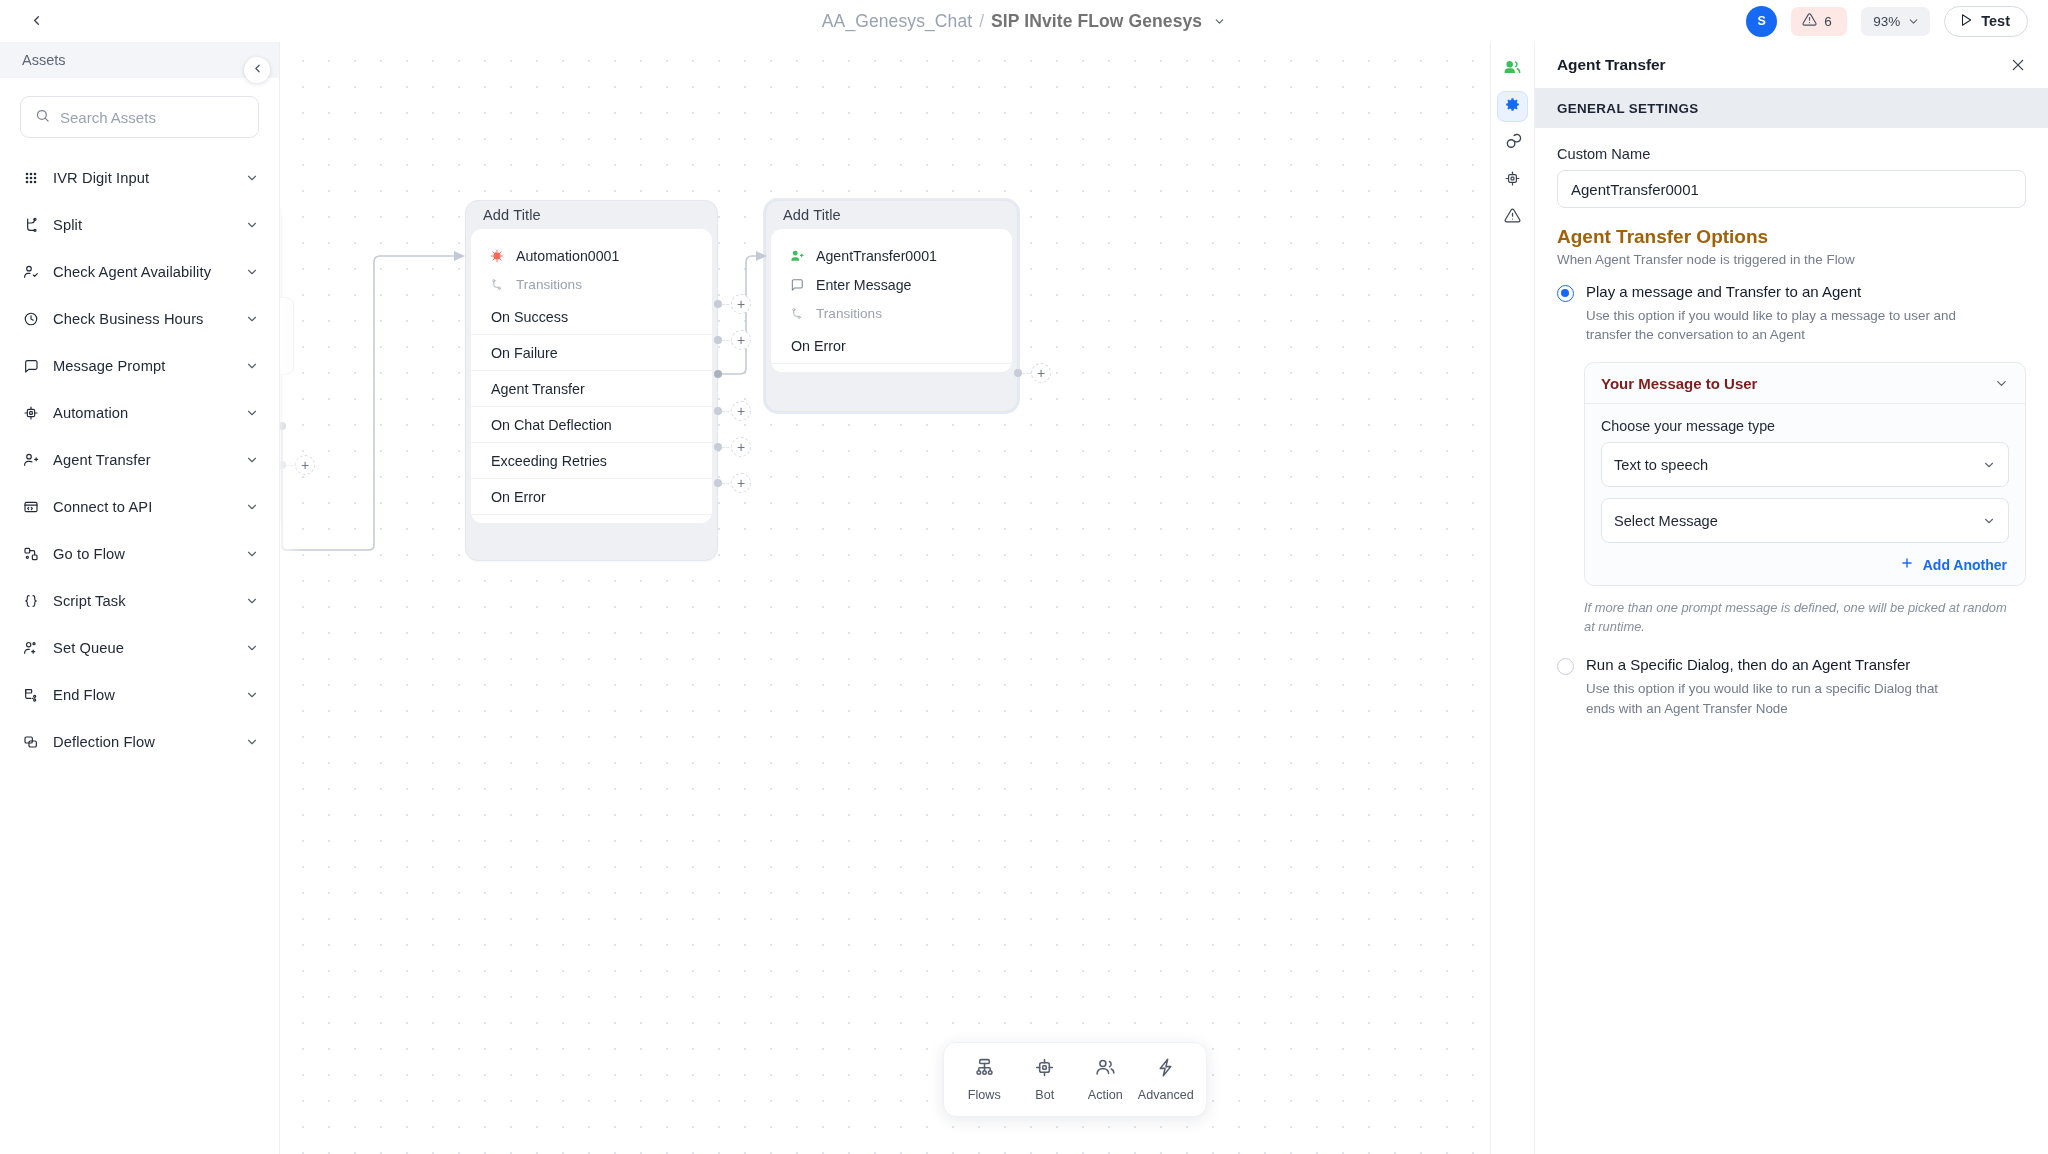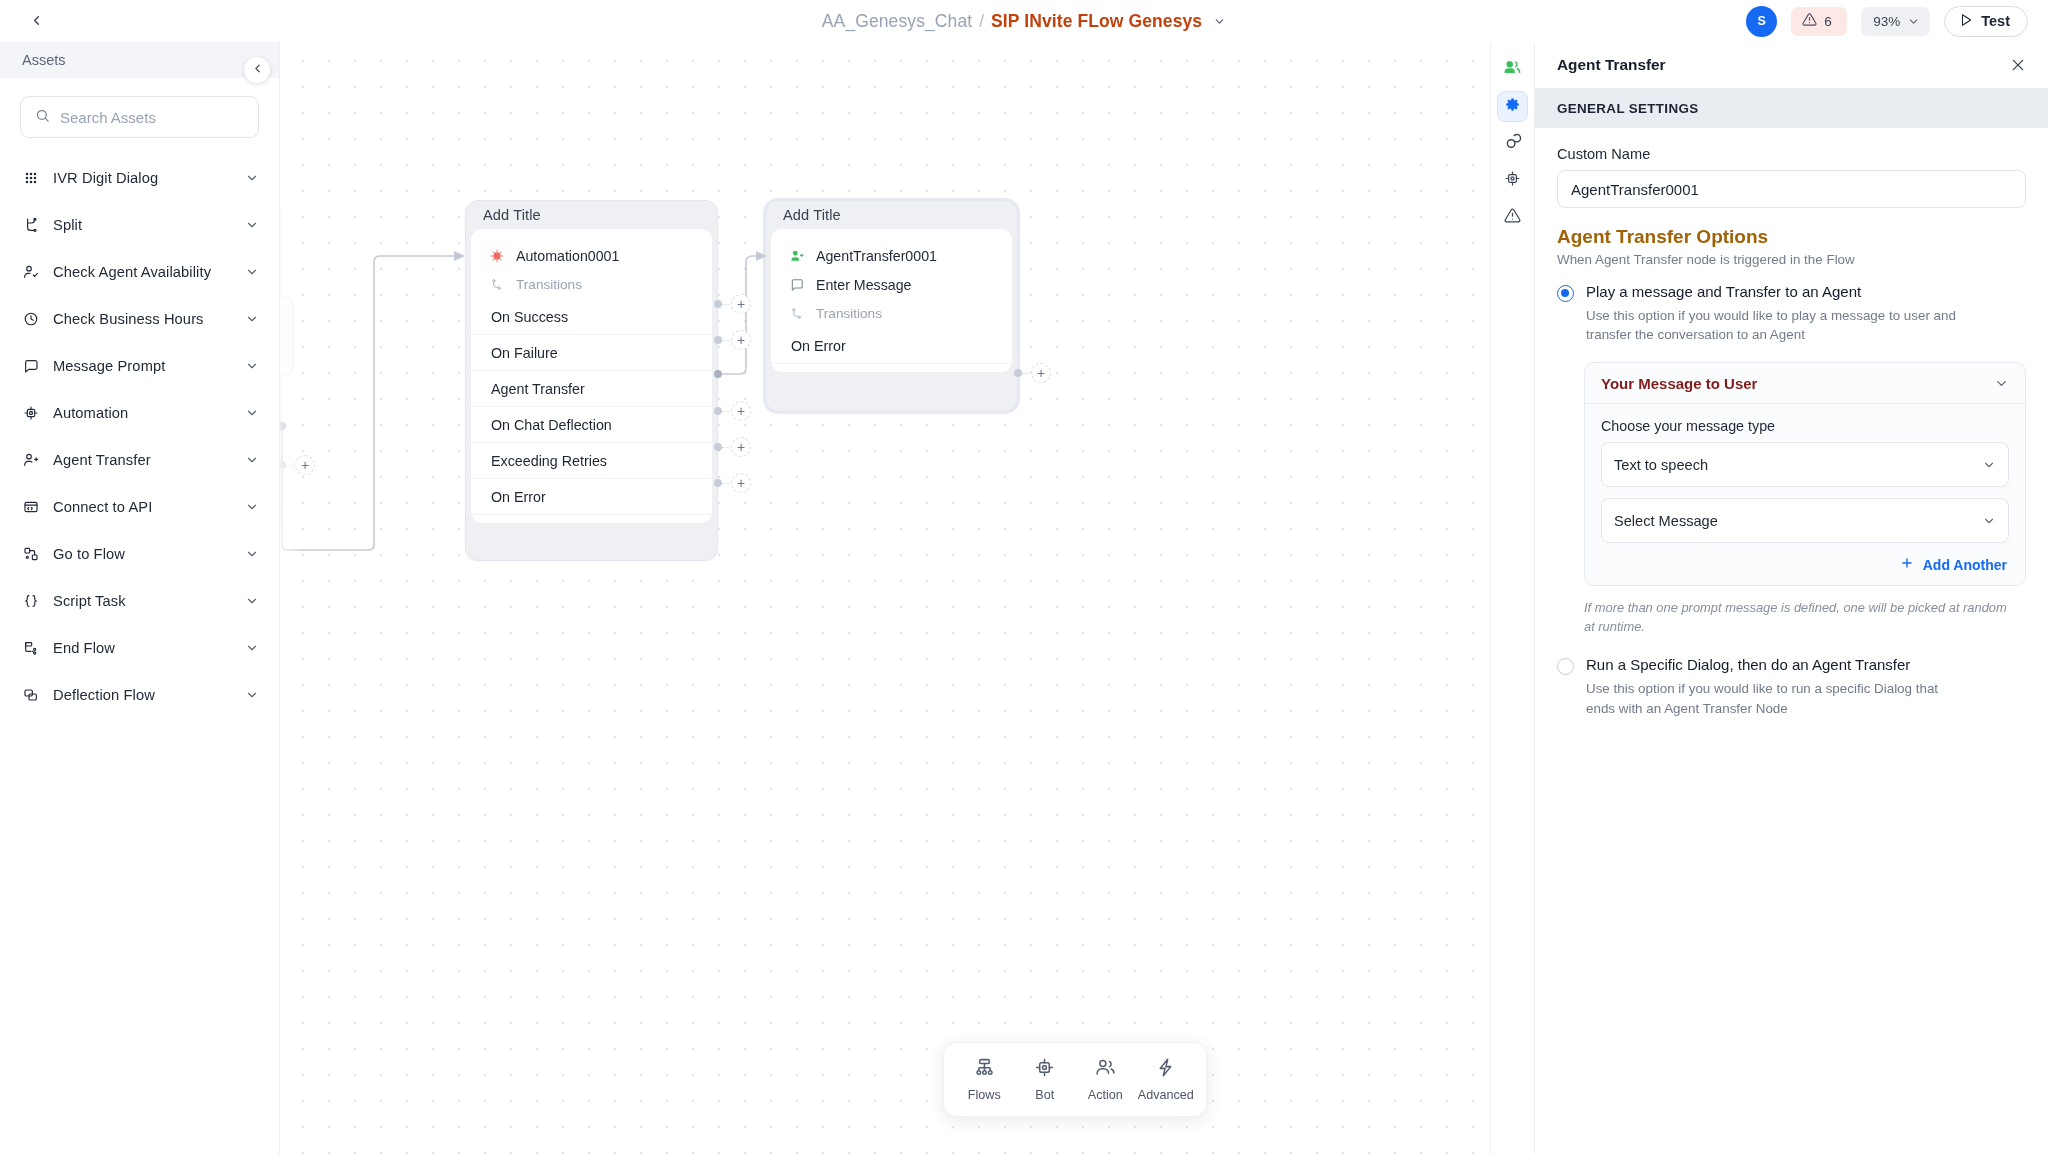--- a/index.html
+++ b/index.html
@@ -23,21 +23,21 @@
     width: 28px; height: 28px; display: flex; align-items: center; justify-content: center;
     cursor: pointer; color: #3b4252;
   }
   .breadcrumb {
     position: absolute; left: 0; right: 0; top: 0; height: 42px;
     display: flex; align-items: center; justify-content: center; gap: 7px;
     font-size: 17.5px;
   }
   .bc-parent { color: #98a2b3; font-weight: 400; letter-spacing: 0.1px; }
   .bc-sep { color: #b6bdc9; }
-  .bc-current { color: #c2410c; font-weight: 700; letter-spacing: 0.1px; }
+  .bc-current { color: #737373; font-weight: 700; letter-spacing: 0.1px; }
   .bc-caret { margin-left: 4px; color: #5b6474; display: flex; align-items: center; }
 
   .topbar-right {
     position: absolute; right: 20px; top: 0; height: 42px;
     display: flex; align-items: center; gap: 14px;
   }
   .avatar {
     width: 31px; height: 31px; border-radius: 50%;
     background: #1669f2; color: #fff;
     display: flex; align-items: center; justify-content: center;
@@ -345,21 +345,21 @@
               <circle cx="12" cy="6" r="1.1"></circle>
               <circle cx="18" cy="6" r="1.1"></circle>
               <circle cx="6" cy="12" r="1.1"></circle>
               <circle cx="12" cy="12" r="1.1"></circle>
               <circle cx="18" cy="12" r="1.1"></circle>
               <circle cx="6" cy="18" r="1.1"></circle>
               <circle cx="12" cy="18" r="1.1"></circle>
               <circle cx="18" cy="18" r="1.1"></circle>
             </svg>
           </span>
-          <span class="asset-label">IVR Digit Dialog</span>
+          <span class="asset-label">IVR Digit Input</span>
           <span class="asset-caret">
             <svg width="14" height="14" viewBox="0 0 24 24" fill="none" stroke="#5a6271" stroke-width="2" stroke-linecap="round" stroke-linejoin="round">
               <polyline points="6 9 12 15 18 9"></polyline>
             </svg>
           </span>
         </div>
         <div class="asset-item">
           <span class="asset-ico">
             <svg width="16" height="16" viewBox="0 0 24 24" fill="none" stroke="#22283a" stroke-width="1.75" stroke-linecap="round" stroke-linejoin="round">
               <path d="M7 3v13a4 4 0 0 0 4 4h6"></path>
@@ -484,20 +484,37 @@
           </span>
         </div>
         <div class="asset-item">
           <span class="asset-ico">
             <svg width="16" height="16" viewBox="0 0 24 24" fill="none" stroke="#22283a" stroke-width="1.75" stroke-linecap="round" stroke-linejoin="round">
               <path d="M9 4c-2 0-2.6 1.2-2.6 2.8v2.4c0 1.4-.8 2.4-2.4 2.8 1.6.4 2.4 1.4 2.4 2.8v2.4C6.4 18.8 7 20 9 20"></path>
               <path d="M15 4c2 0 2.6 1.2 2.6 2.8v2.4c0 1.4.8 2.4 2.4 2.8-1.6.4-2.4 1.4-2.4 2.8v2.4c0 1.6-.6 2.8-2.6 2.8"></path>
             </svg>
           </span>
           <span class="asset-label">Script Task</span>
+          <span class="asset-caret">
+            <svg width="14" height="14" viewBox="0 0 24 24" fill="none" stroke="#5a6271" stroke-width="2" stroke-linecap="round" stroke-linejoin="round">
+              <polyline points="6 9 12 15 18 9"></polyline>
+            </svg>
+          </span>
+        </div>
+        <div class="asset-item">
+          <span class="asset-ico">
+            <svg width="16" height="16" viewBox="0 0 24 24" fill="none" stroke="#22283a" stroke-width="1.75" stroke-linecap="round" stroke-linejoin="round">
+              <circle cx="8.5" cy="7" r="3.2"></circle>
+              <path d="M2.5 20v-1a5 5 0 0 1 5-5h2"></path>
+              <circle cx="16.5" cy="5.5" r="1.6"></circle>
+              <line x1="13" y1="17.5" x2="17.5" y2="17.5"></line>
+              <line x1="15.25" y1="15.25" x2="15.25" y2="19.75"></line>
+            </svg>
+          </span>
+          <span class="asset-label">Set Queue</span>
           <span class="asset-caret">
             <svg width="14" height="14" viewBox="0 0 24 24" fill="none" stroke="#5a6271" stroke-width="2" stroke-linecap="round" stroke-linejoin="round">
               <polyline points="6 9 12 15 18 9"></polyline>
             </svg>
           </span>
         </div>
         <div class="asset-item">
           <span class="asset-ico">
             <svg width="16" height="16" viewBox="0 0 24 24" fill="none" stroke="#22283a" stroke-width="1.75" stroke-linecap="round" stroke-linejoin="round">
               <path d="M4 4v11a2 2 0 0 0 2 2h6"></path>

